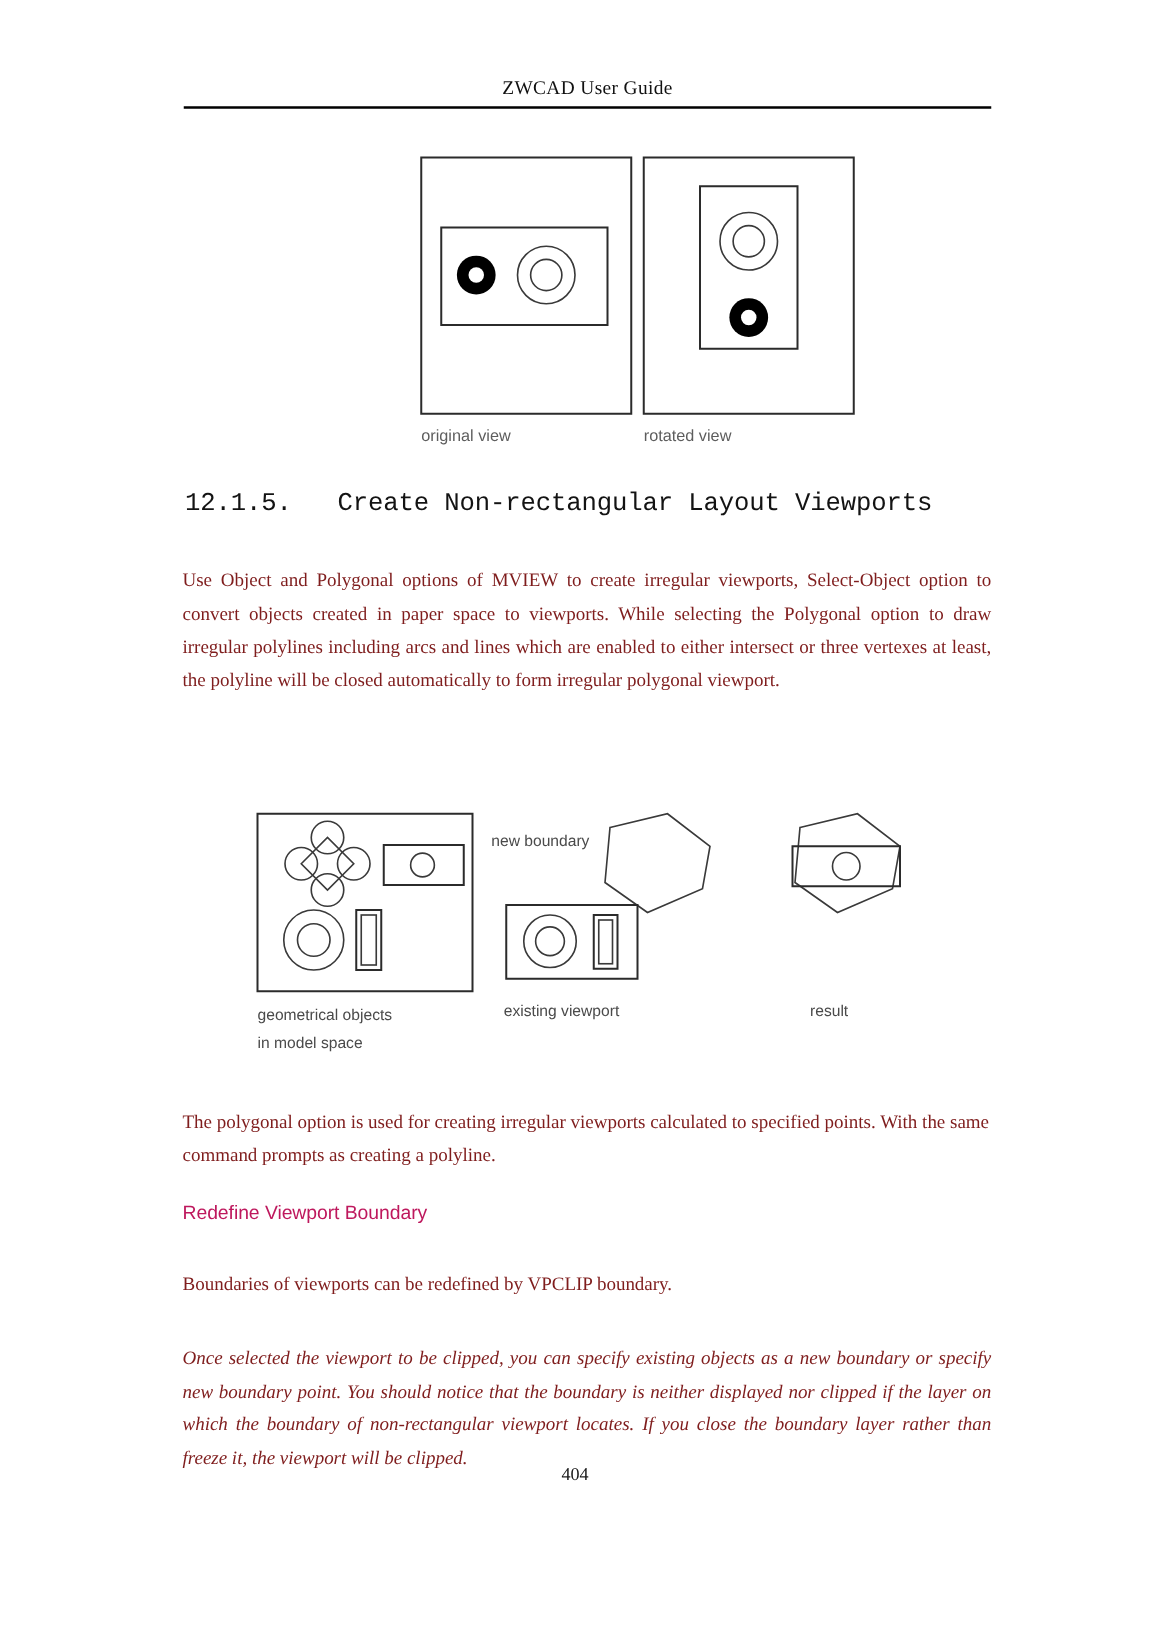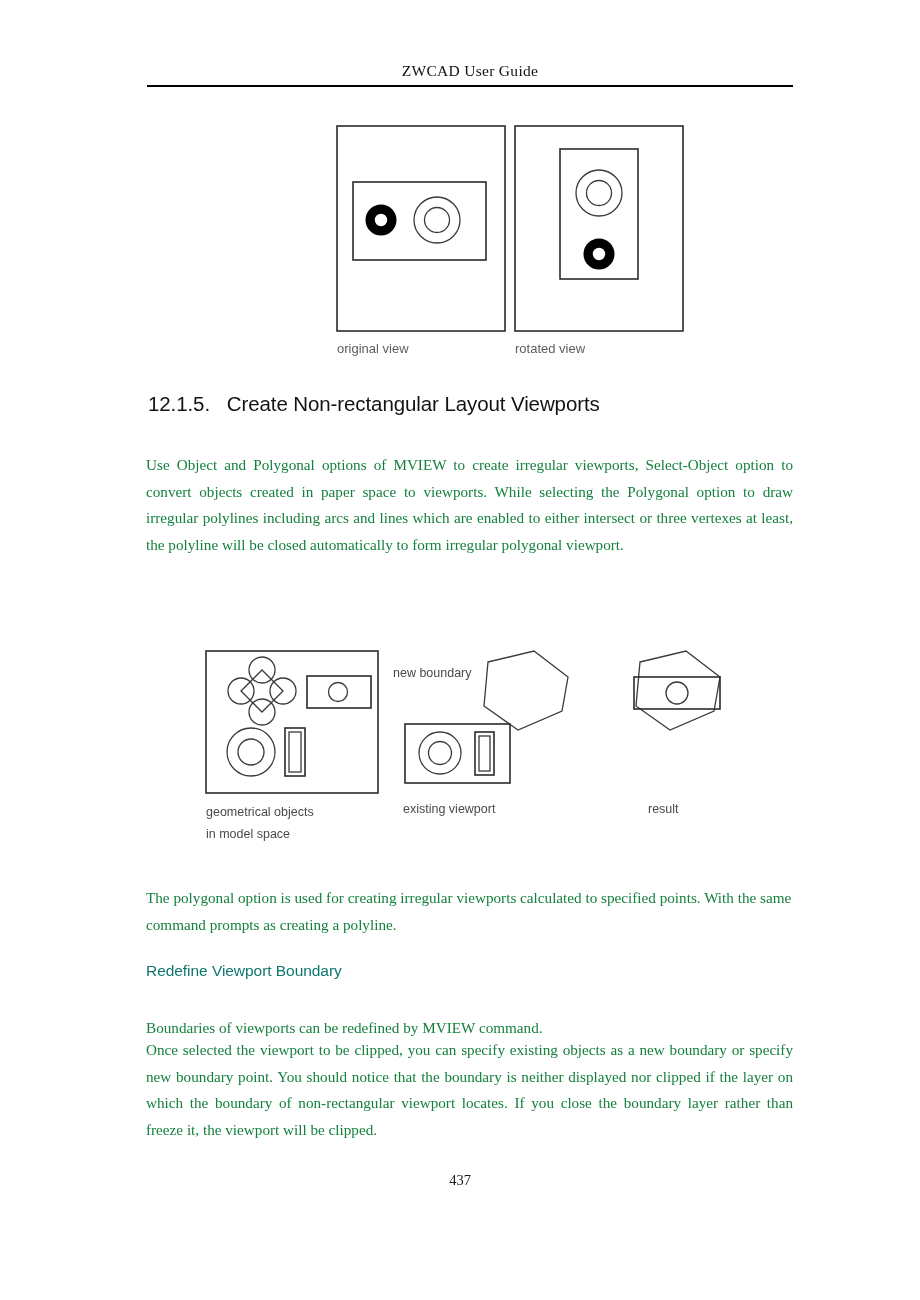--- a/index.html
+++ b/index.html
@@ -58,58 +58,58 @@
     height: 240px;
     margin-left: 44px;
   }
   .fig1 svg, .fig2 svg { display: block; }
 
   
   .h3 {
     position: absolute;
     left: 148px;
     top: 392px;
-    font-family: Liberation Sans, sans-serif;
+    font-family: Liberation Mono, monospace;
     font-size: 20.5px;
     font-weight: 400;
     color: #131313;
     letter-spacing: -0.1px;
     white-space: pre;
   }
   .h4 {
     position: absolute;
     left: 146px;
     top: 962px;
     font-family: "Liberation Sans", sans-serif;
     font-size: 15.5px;
     font-weight: 400;
-    color: #0f766e;
+    color: #be185d;
     letter-spacing: -0.05px;
     white-space: pre;
   }
 
   
   .para {
     position: absolute;
     left: 146px;
     width: 647px;
     font-family: "Liberation Serif", serif;
     font-size: 15.2px;
     line-height: 26.5px;
-    color: #15803d;
+    color: #7f1d1d;
     text-align: justify;
     text-justify: inter-word;
   }
   .para.nojust { text-align: left; }
 
   #p1 { top: 452px; }
   #p2 { top: 572px; }
   #p3 { top: 885px; }
   #p4 { top: 1015px; }
-  #p5 { top: 1037px; }
+  #p5 { top: 1074px; font-style: italic; }
 
   
   .fig2 {
     position: absolute;
     left: 200px;
     top: 645px;
     width: 530px;
     height: 200px;
   }
 
@@ -254,19 +254,19 @@
 
         <text class="cap2" x="448" y="168">result</text>
       </g>
     </svg>
   </div>
 
   <div class="para nojust" id="p3">The polygonal option is used for creating irregular viewports calculated to specified points. With the same command prompts as creating a polyline.</div>
 
   <div class="h4">Redefine Viewport Boundary</div>
 
-  <div class="para nojust" id="p4">Boundaries of viewports can be redefined by MVIEW command.</div>
+  <div class="para nojust" id="p4">Boundaries of viewports can be redefined by VPCLIP boundary.</div>
 
   <div class="para" id="p5">Once selected the viewport to be clipped, you can specify existing objects as a new boundary or specify new boundary point. You should notice that the boundary is neither displayed nor clipped if the layer on which the boundary of non-rectangular viewport locates. If you close the boundary layer rather than freeze it, the viewport will be clipped.</div>
 
-  <div class="pageno">437</div>
+  <div class="pageno">404</div>
 
 </div>
 
 </body></html>

